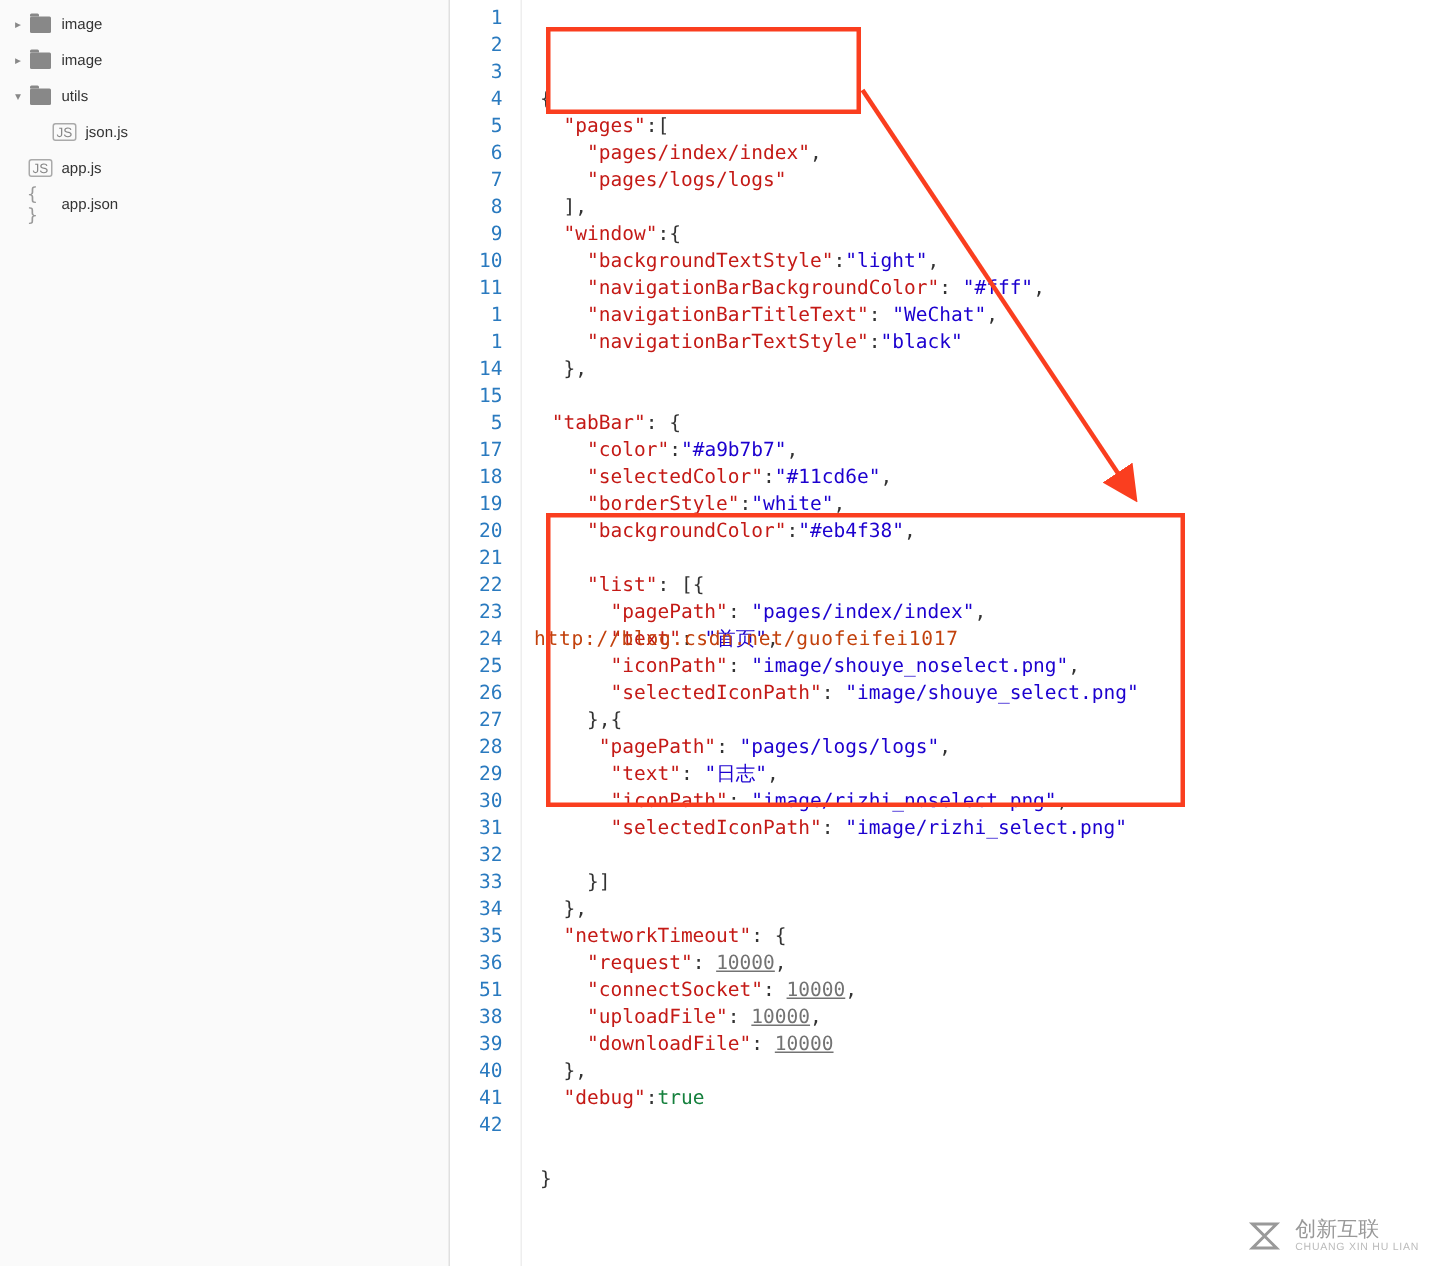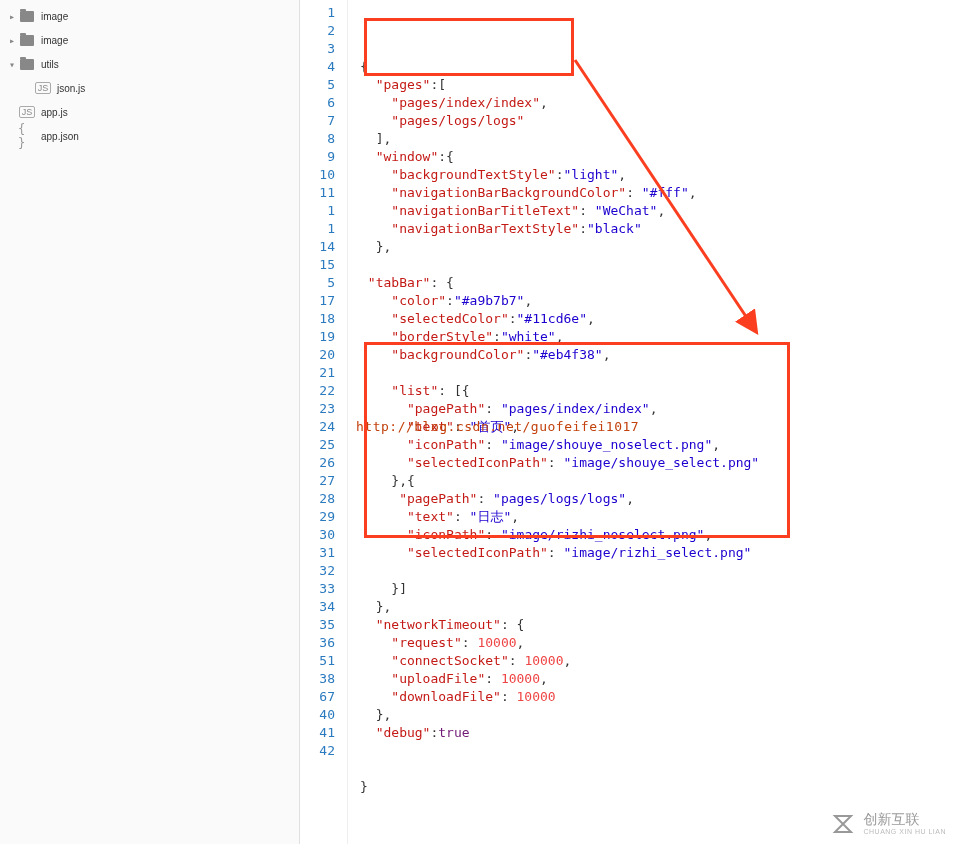--- a/index.html
+++ b/index.html
@@ -14,22 +14,22 @@
 .indent-1 { padding-left:22px; }
 .badge { font-size:9px; border:1px solid #aaa; border-radius:2px; padding:0 2px; color:#888; font-family:Arial,sans-serif; line-height:1.2; }
 .badge.jn { border-color:#0aa860; color:#0aa860; }
 .editor-wrap { flex:1; display:flex; position:relative; overflow:hidden; background:#fff; }
 .gutter { width:48px; text-align:right; padding:4px 12px 4px 0; color:#2a7abf; background:#fff; border-right:1px solid #eee; line-height:18px; }
 .gutter div { height:18px; }
 .code { flex:1; padding:4px 0 4px 12px; white-space:pre; line-height:18px; position:relative; }
 .code-line { height:18px; font-family: Menlo, Monaco, Consolas, monospace; }
 .k { color:#c41a16; } 
 .s { color:#1c00cf; } 
-.n { color:#ef4444; } 
-.b { color:#701a75; } 
+.n { color:#737373;text-decoration:underline; } 
+.b { color:#15803d; } 
 .p { color:#333; }    
 .box-red { position:absolute; border:3px solid #fa3e1f; pointer-events:none; }
 .annot { position:absolute; color:#fa3e1f; font-size:18px; font-family: "PingFang SC","Microsoft YaHei",sans-serif; line-height:1.5; text-align:center; pointer-events:none; }
 .arrow-svg { position:absolute; pointer-events:none; }
 .watermark { position:absolute; display:flex; align-items:center; gap:6px; color:#999; font-family:"Microsoft YaHei",sans-serif; }
 .ghost { position:absolute; color:#c2410c; font-family:Menlo,Monaco,Consolas,monospace; font-size:13px; pointer-events:none; letter-spacing:0.5px; }
 .folder-icon { width:14px; height:11px; background:#888; border-radius:1px; position:relative; display:inline-block; }
 .folder-icon::before { content:''; position:absolute; top:-2px; left:0; width:6px; height:2px; background:#888; border-radius:1px 1px 0 0; }
 .braces-icon { color:#999; font-size:12px; font-family:Menlo,monospace; }
 </style>
@@ -118,21 +118,21 @@
         <div>29</div>
         <div>30</div>
         <div>31</div>
         <div>32</div>
         <div>33</div>
         <div>34</div>
         <div>35</div>
         <div>36</div>
         <div>51</div>
         <div>38</div>
-        <div>67</div>
+        <div>39</div>
         <div>40</div>
         <div>41</div>
         <div>42</div>
       </div>
     <div class="code" id="code">
       <div class="ghost" style="left:8px; top:418px;">http://blog.csdn.net/guofeifei1017</div>
     <div class="code-line"><span class="p">{</span></div><div class="code-line"><span class="p">  </span><span class="k">"pages"</span><span class="p">:[</span></div><div class="code-line"><span class="p">    </span><span class="k">"pages/index/index"</span><span class="p">,</span></div><div class="code-line"><span class="p">    </span><span class="k">"pages/logs/logs"</span></div><div class="code-line"><span class="p">  ],</span></div><div class="code-line"><span class="p">  </span><span class="k">"window"</span><span class="p">:{</span></div><div class="code-line"><span class="p">    </span><span class="k">"backgroundTextStyle"</span><span class="p">:</span><span class="s">"light"</span><span class="p">,</span></div><div class="code-line"><span class="p">    </span><span class="k">"navigationBarBackgroundColor"</span><span class="p">: </span><span class="s">"#fff"</span><span class="p">,</span></div><div class="code-line"><span class="p">    </span><span class="k">"navigationBarTitleText"</span><span class="p">: </span><span class="s">"WeChat"</span><span class="p">,</span></div><div class="code-line"><span class="p">    </span><span class="k">"navigationBarTextStyle"</span><span class="p">:</span><span class="s">"black"</span></div><div class="code-line"><span class="p">  },</span></div><div class="code-line"></div><div class="code-line"><span class="p"> </span><span class="k">"tabBar"</span><span class="p">: {</span></div><div class="code-line"><span class="p">    </span><span class="k">"color"</span><span class="p">:</span><span class="s">"#a9b7b7"</span><span class="p">,</span></div><div class="code-line"><span class="p">    </span><span class="k">"selectedColor"</span><span class="p">:</span><span class="s">"#11cd6e"</span><span class="p">,</span></div><div class="code-line"><span class="p">    </span><span class="k">"borderStyle"</span><span class="p">:</span><span class="s">"white"</span><span class="p">,</span></div><div class="code-line"><span class="p">    </span><span class="k">"backgroundColor"</span><span class="p">:</span><span class="s">"#eb4f38"</span><span class="p">,</span></div><div class="code-line"></div><div class="code-line"><span class="p">    </span><span class="k">"list"</span><span class="p">: [{</span></div><div class="code-line"><span class="p">      </span><span class="k">"pagePath"</span><span class="p">: </span><span class="s">"pages/index/index"</span><span class="p">,</span></div><div class="code-line"><span class="p">      </span><span class="k">"text"</span><span class="p">: </span><span class="s">"首页"</span><span class="p">,</span></div><div class="code-line"><span class="p">      </span><span class="k">"iconPath"</span><span class="p">: </span><span class="s">"image/shouye_noselect.png"</span><span class="p">,</span></div><div class="code-line"><span class="p">      </span><span class="k">"selectedIconPath"</span><span class="p">: </span><span class="s">"image/shouye_select.png"</span></div><div class="code-line"><span class="p">    },{</span></div><div class="code-line"><span class="p">     </span><span class="k">"pagePath"</span><span class="p">: </span><span class="s">"pages/logs/logs"</span><span class="p">,</span></div><div class="code-line"><span class="p">      </span><span class="k">"text"</span><span class="p">: </span><span class="s">"日志"</span><span class="p">,</span></div><div class="code-line"><span class="p">      </span><span class="k">"iconPath"</span><span class="p">: </span><span class="s">"image/rizhi_noselect.png"</span><span class="p">,</span></div><div class="code-line"><span class="p">      </span><span class="k">"selectedIconPath"</span><span class="p">: </span><span class="s">"image/rizhi_select.png"</span></div><div class="code-line"></div><div class="code-line"><span class="p">    }]</span></div><div class="code-line"><span class="p">  },</span></div><div class="code-line"><span class="p">  </span><span class="k">"networkTimeout"</span><span class="p">: {</span></div><div class="code-line"><span class="p">    </span><span class="k">"request"</span><span class="p">: </span><span class="n">10000</span><span class="p">,</span></div><div class="code-line"><span class="p">    </span><span class="k">"connectSocket"</span><span class="p">: </span><span class="n">10000</span><span class="p">,</span></div><div class="code-line"><span class="p">    </span><span class="k">"uploadFile"</span><span class="p">: </span><span class="n">10000</span><span class="p">,</span></div><div class="code-line"><span class="p">    </span><span class="k">"downloadFile"</span><span class="p">: </span><span class="n">10000</span></div><div class="code-line"><span class="p">  },</span></div><div class="code-line"><span class="p">  </span><span class="k">"debug"</span><span class="p">:</span><span class="b">true</span></div><div class="code-line"></div><div class="code-line"></div><div class="code-line"><span class="p">}</span></div><div class="code-line"></div></div>
 
     <div class="box-red" style="left:64px; top:18px; width:210px; height:58px;"></div>
     <div class="box-red" style="left:64px; top:342px; width:426px; height:196px;"></div>

